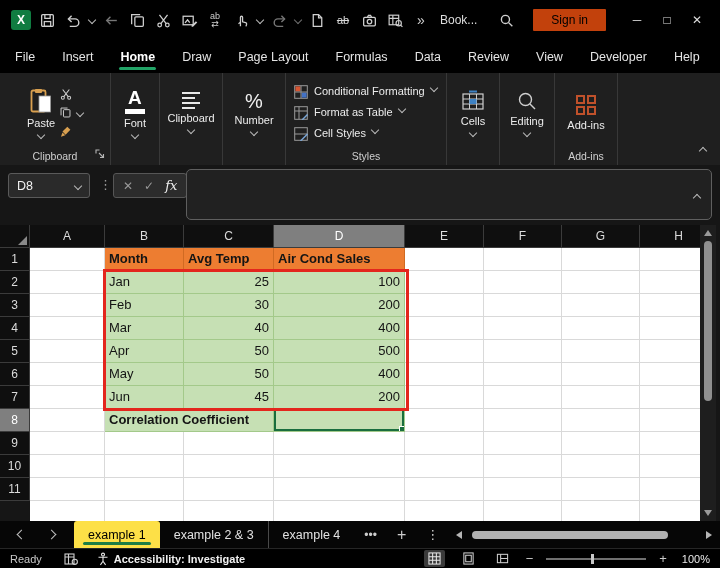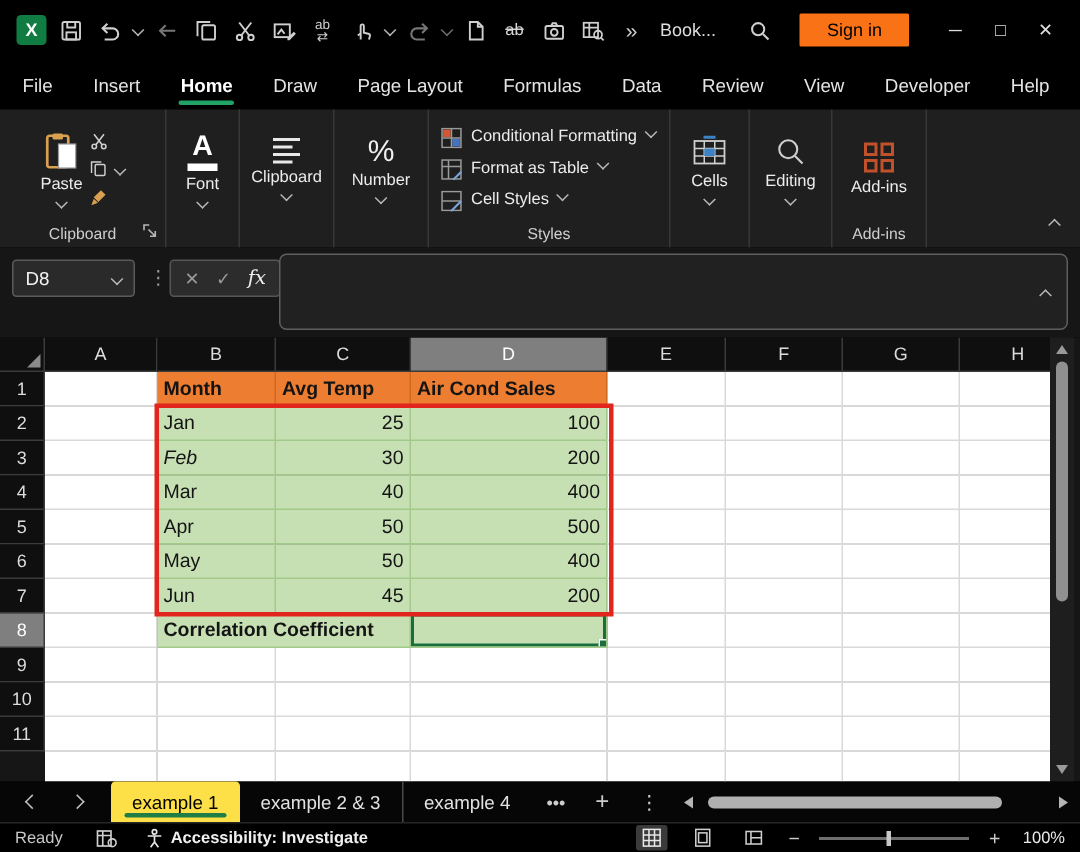--- a/index.html
+++ b/index.html
@@ -14,21 +14,21 @@
   .xl-logo{width:20px;height:20px;background:#107C41;border-radius:3px;color:#fff;font-weight:bold;
            font-size:12px;display:flex;align-items:center;justify-content:center;}
   .chev{display:inline-block;width:5px;height:5px;border-right:1.4px solid #b9b9b9;
         border-bottom:1.4px solid #b9b9b9;transform:rotate(45deg);}
   .chev.up{transform:rotate(-135deg);}
   .chev.dim{border-color:#6f6f6f;}
   .ico-ab{display:flex;flex-direction:column;align-items:center;line-height:1;color:#cfcfcf;}
   .ico-ab .t{font-size:9px;} .ico-ab .a{font-size:9px;margin-top:-1px;}
   .strike{font-size:11px;color:#d8d8d8;text-decoration:line-through;}
   #doc-title{font-size:12px;color:#ddd;margin:0 10px 0 6px;white-space:nowrap;}
-  #signin{margin:0 16px 0 14px;background:#f97316;color:#000;font-size:12px;padding:4px 18px;
+  #signin{margin:0 16px 0 14px;background:#c2410c;color:#000;font-size:12px;padding:4px 18px;
           border:none;border-radius:1px;cursor:pointer;}
   .wc{width:30px;height:40px;display:flex;align-items:center;justify-content:center;
       color:#ddd;font-size:12px;}
   #search-ti{margin-left:auto;}
 
   
   #ribbontabs{top:40px;height:33px;background:#000;display:flex;align-items:center;
               padding-left:14px;gap:25px;}
   .rtab{font-size:12.5px;color:#e4e4e4;position:relative;padding:8px 1px;white-space:nowrap;}
   .rtab.active{color:#fff;font-weight:bold;}
@@ -490,21 +490,21 @@
         <div class="g-cell green num" style="width: 90px;">25</div>
         <div class="g-cell green num" style="width: 131px;">100</div>
         <div class="g-cell" style="width: 79px;"></div>
         <div class="g-cell" style="width: 78px;"></div>
         <div class="g-cell" style="width: 78px;"></div>
         <div class="g-cell" style="width: 78px;"></div>
       </div>
       <div class="g-row">
         <div class="g-rh" style="width: 30px;">3</div>
         <div class="g-cell" style="width: 75px;"></div>
-        <div class="g-cell green" style="width: 79px; font-style: italic;">Feb</div>
+        <div class="g-cell green" style="width: 79px;">Feb</div>
         <div class="g-cell green num" style="width: 90px;">30</div>
         <div class="g-cell green num" style="width: 131px;">200</div>
         <div class="g-cell" style="width: 79px;"></div>
         <div class="g-cell" style="width: 78px;"></div>
         <div class="g-cell" style="width: 78px;"></div>
         <div class="g-cell" style="width: 78px;"></div>
       </div>
       <div class="g-row">
         <div class="g-rh" style="width: 30px;">4</div>
         <div class="g-cell" style="width: 75px;"></div>

